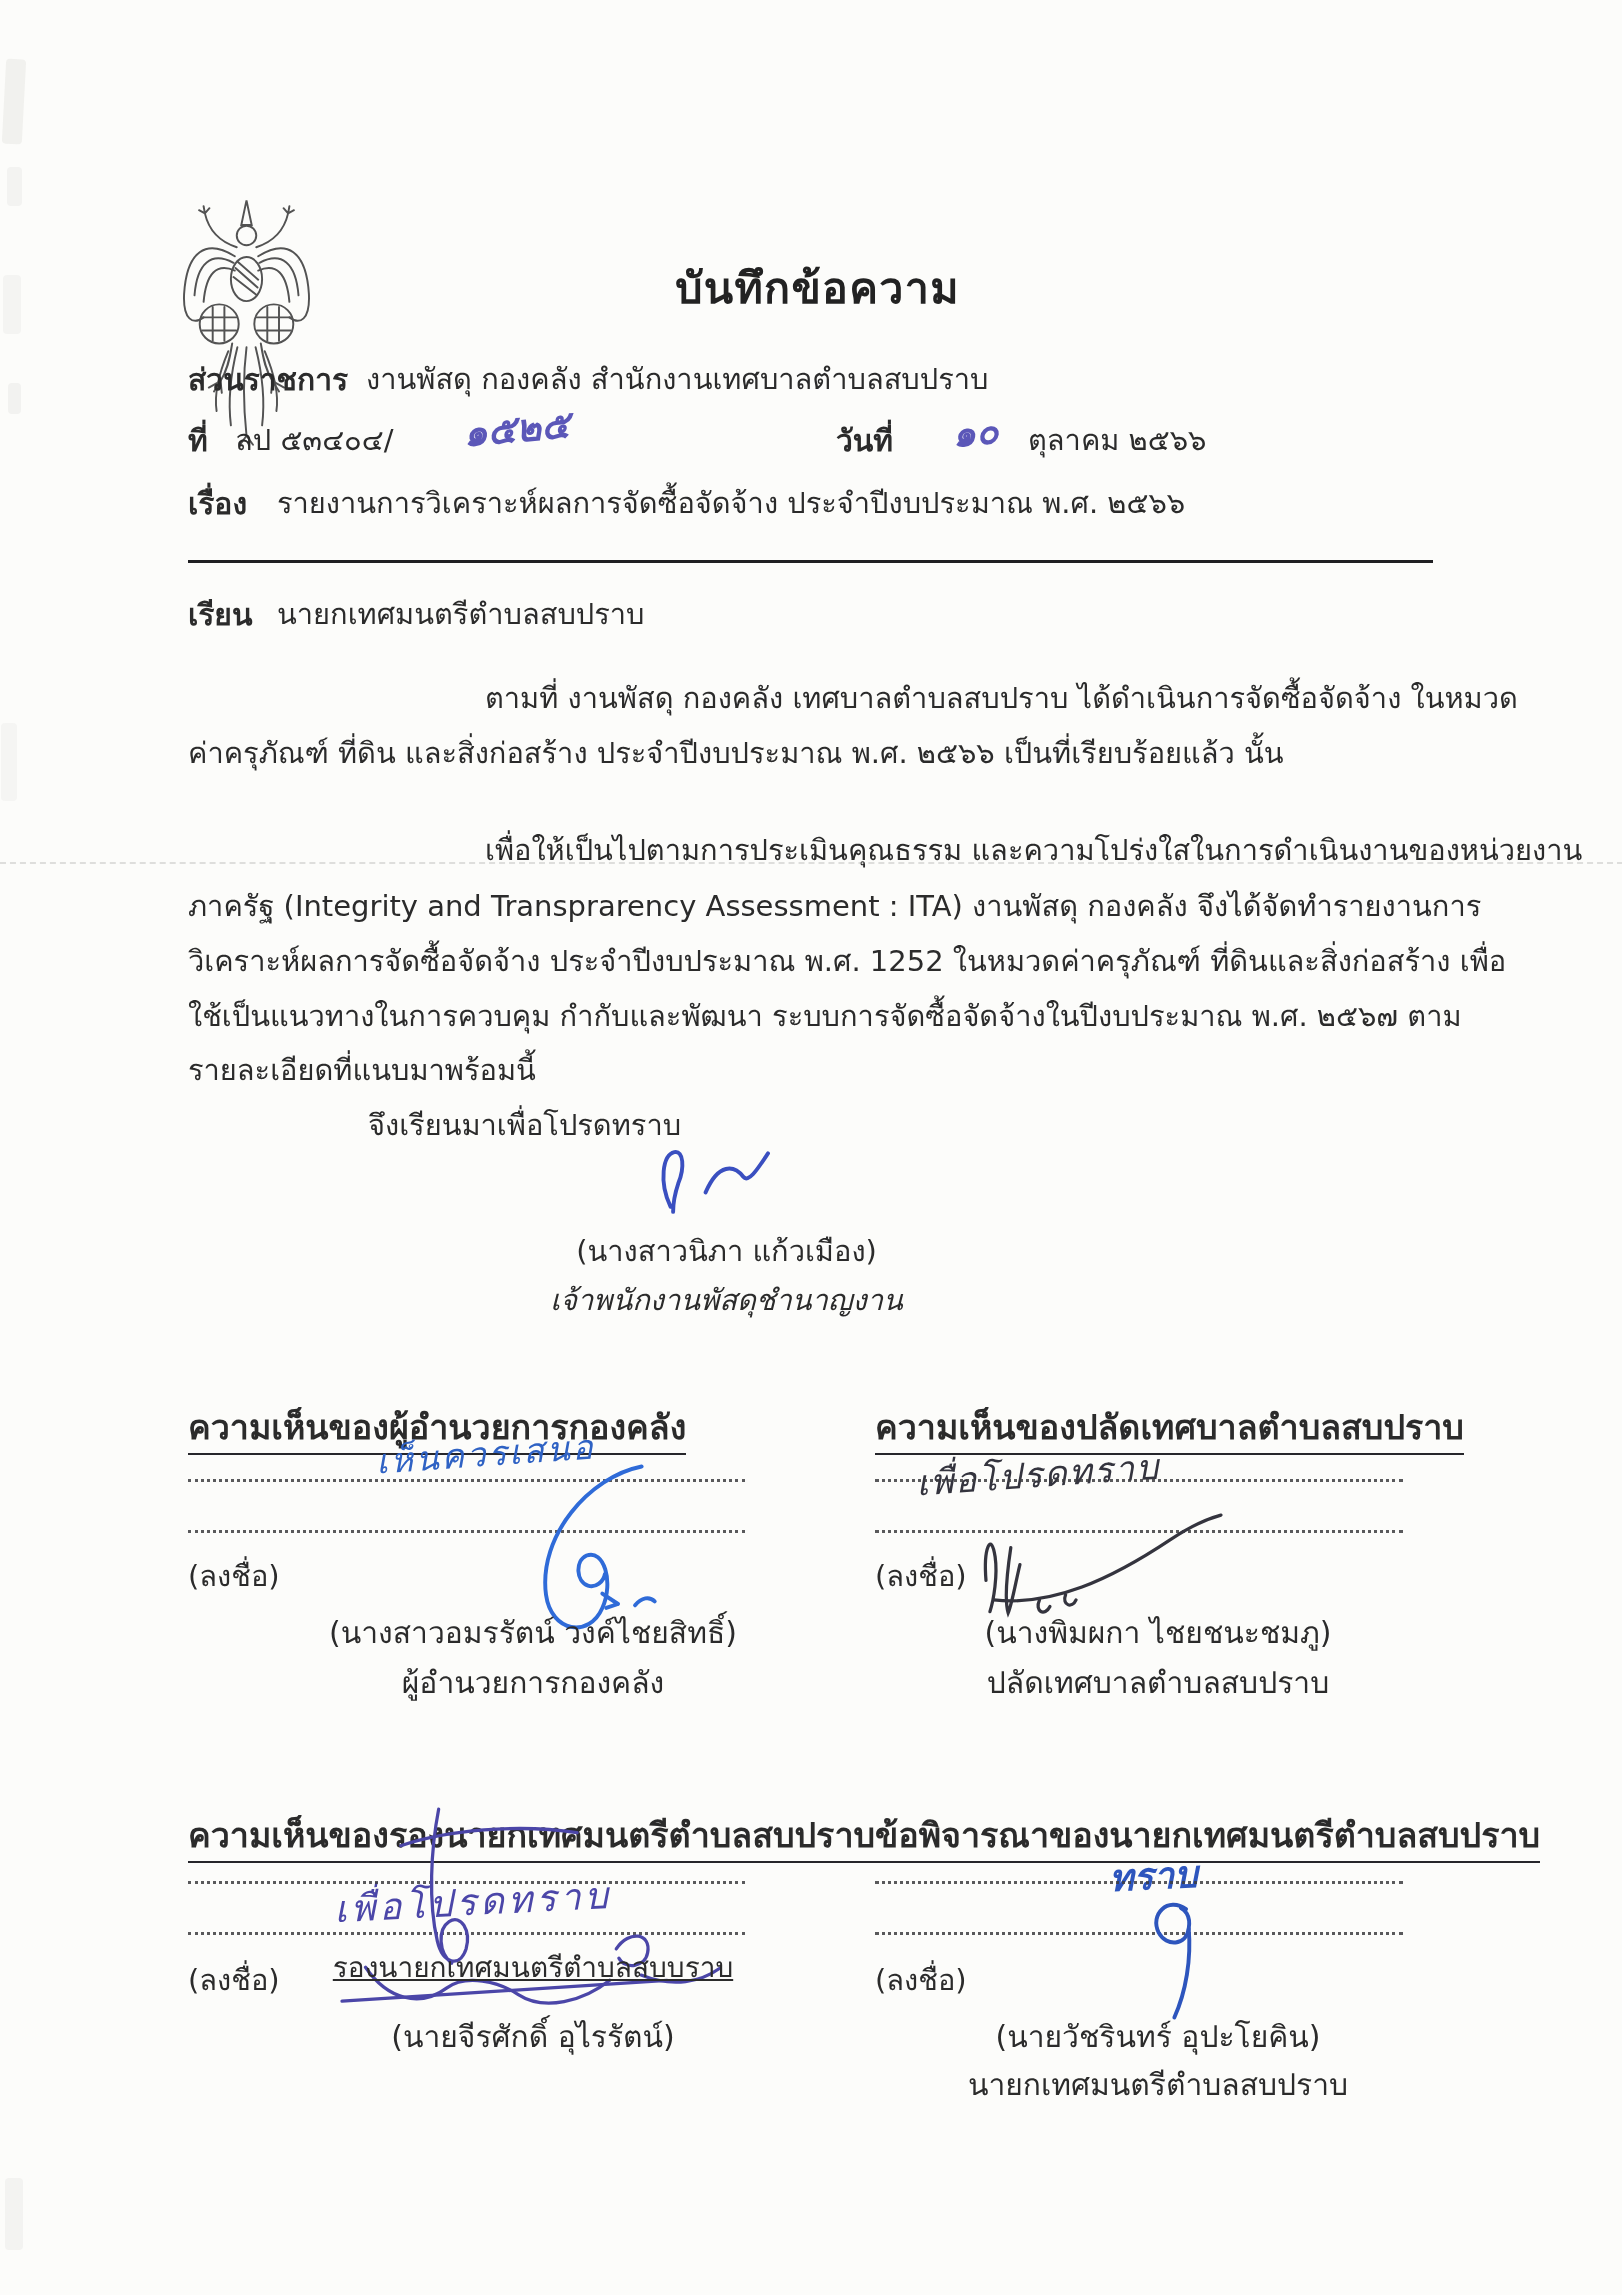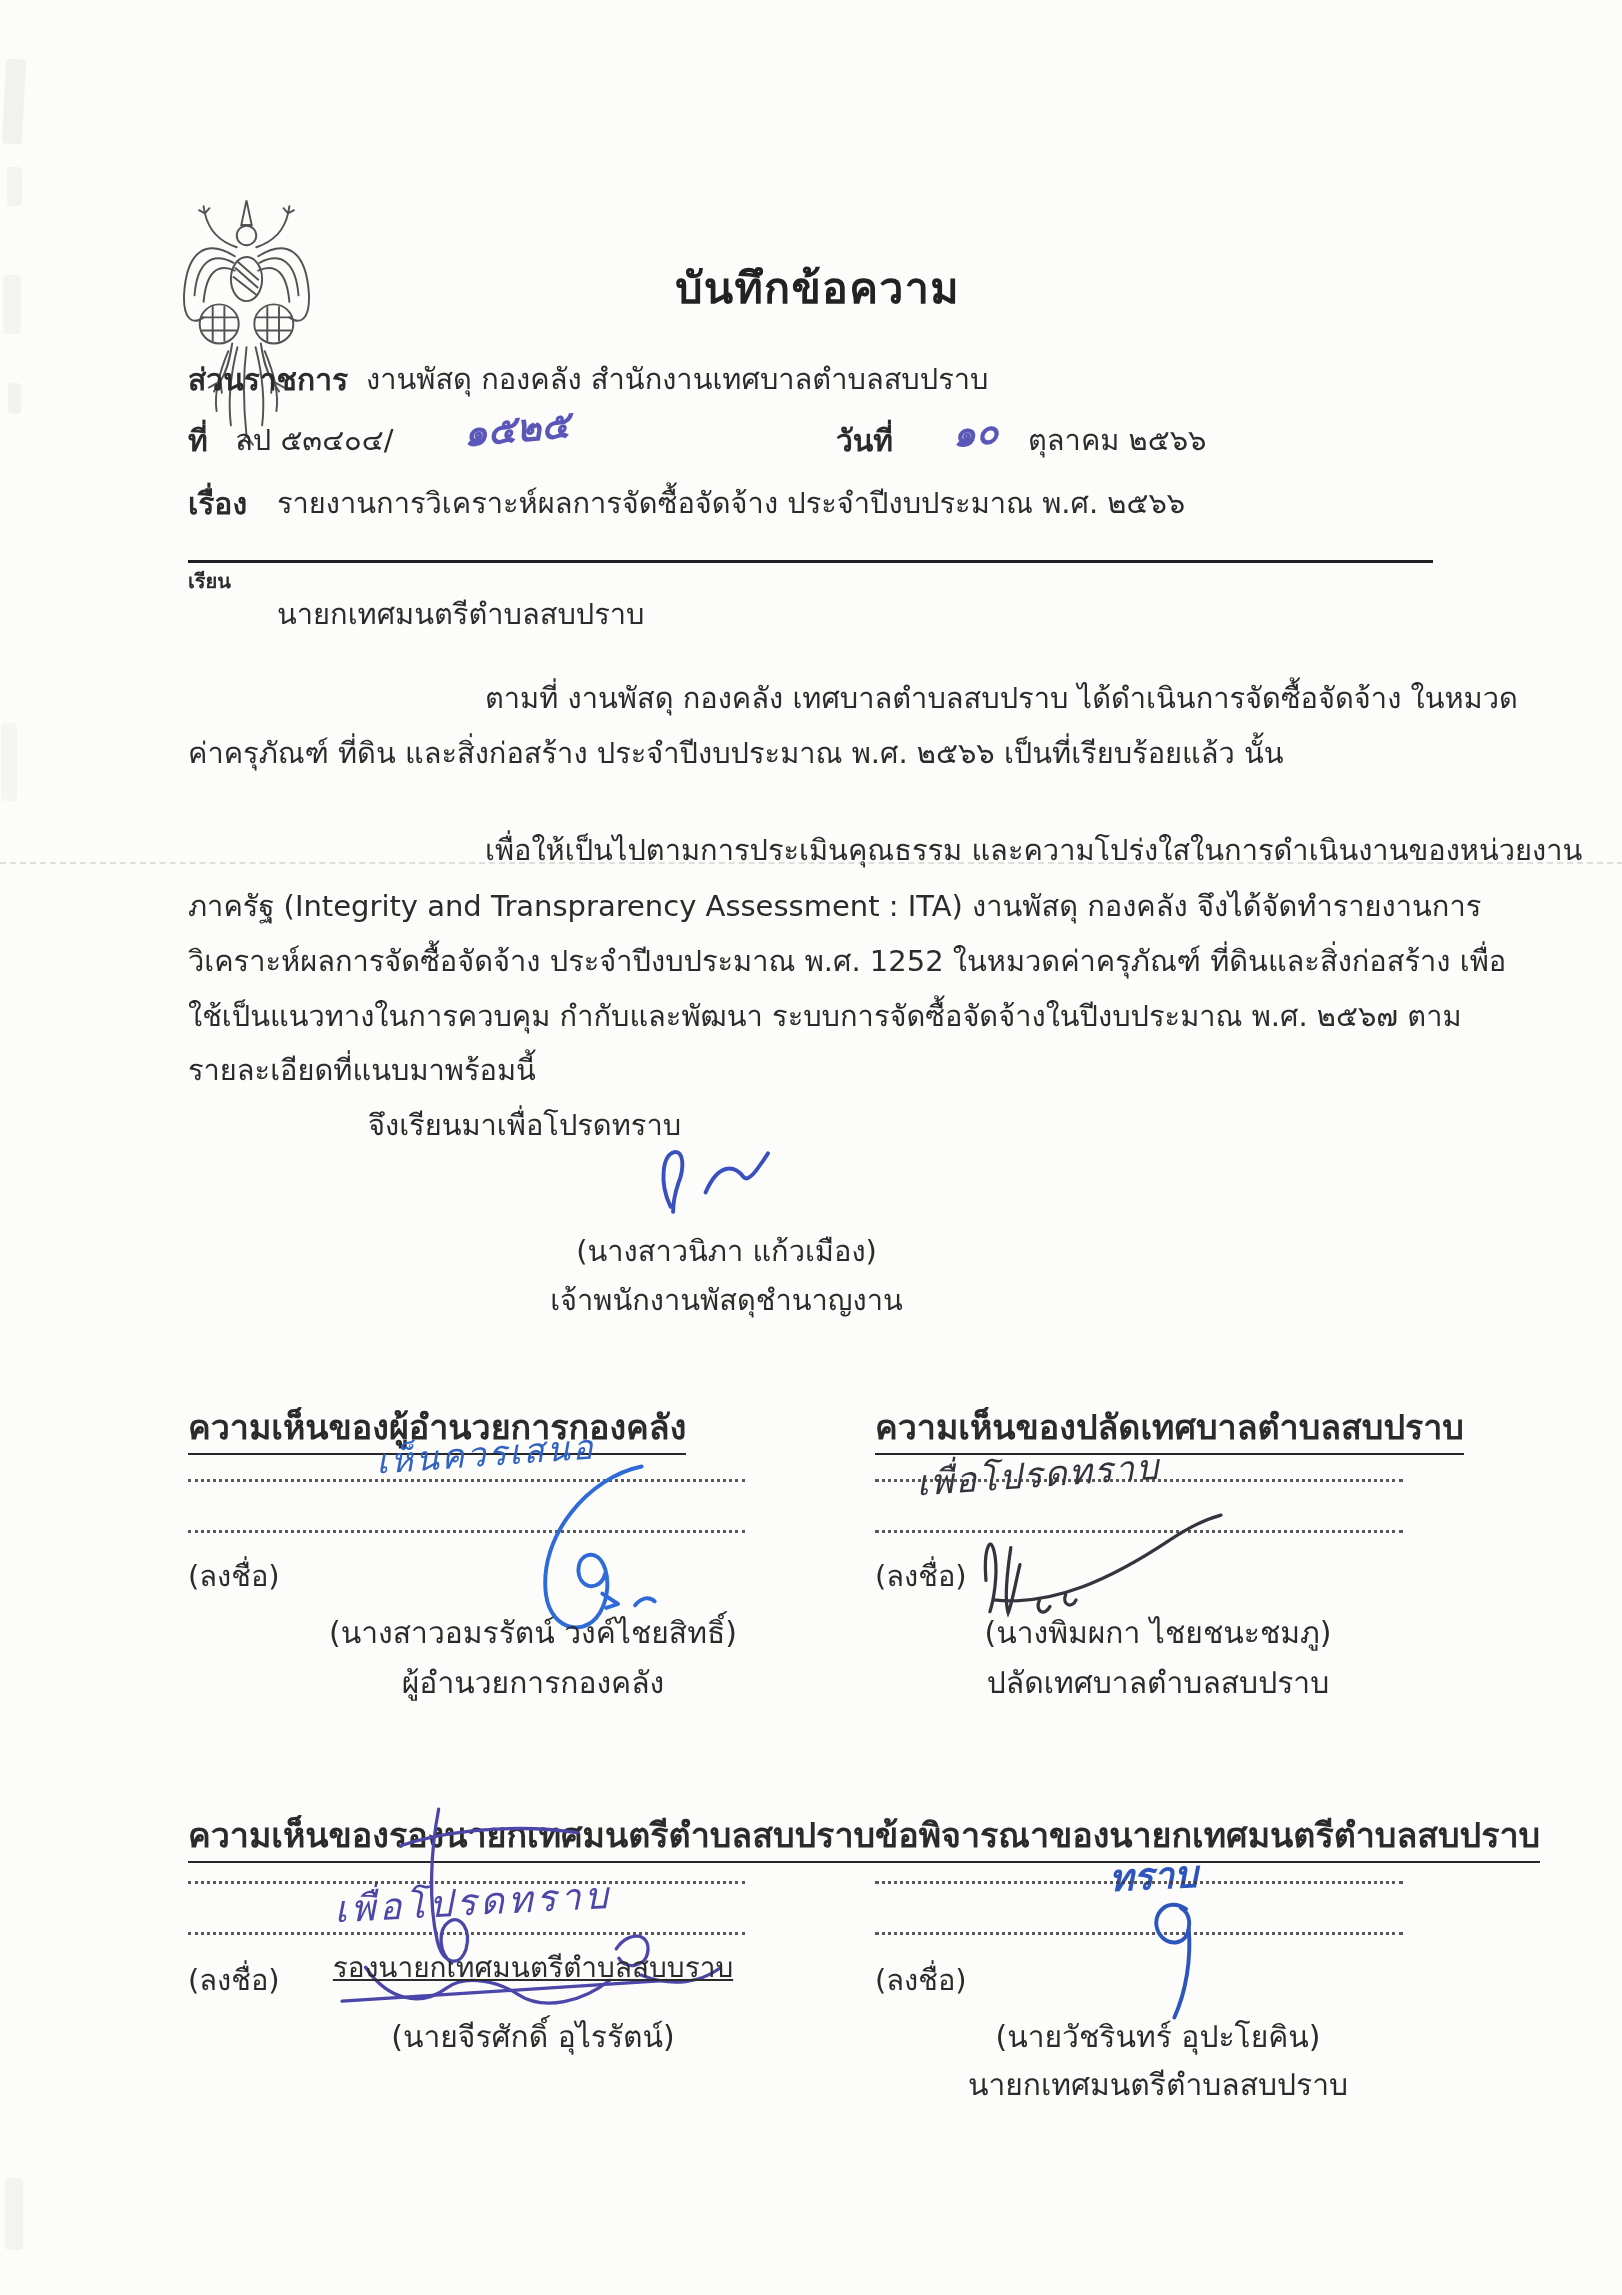--- a/index.html
+++ b/index.html
@@ -76,21 +76,21 @@
   <div class="hw" style="left:463px;top:398px;font-size:38px;color:#5b57b8;transform:rotate(-5deg);font-weight:bold;">๑๕๒๕</div>
   <div class="t b" style="left:836px;top:421px;font-size:30px;">วันที่</div>
   <div class="hw" style="left:952px;top:402px;font-size:37px;color:#5b57b8;transform:rotate(-6deg);font-weight:bold;">๑๐</div>
   <div class="t" style="left:1028px;top:422px;">ตุลาคม  ๒๕๖๖</div>
 
   <div class="t b" style="left:188px;top:484px;font-size:30px;">เรื่อง</div>
   <div class="t" style="left:277px;top:485px;">รายงานการวิเคราะห์ผลการจัดซื้อจัดจ้าง ประจำปีงบประมาณ พ.ศ. ๒๕๖๖</div>
 
   <div class="rule" style="left:188px;top:560px;width:1245px;"></div>
 
-  <div class="t b" style="left:188px;top:568px;font-size:20px;">เรียน</div>
+  <div class="t b" style="left:188px;top:595px;font-size:30px;">เรียน</div>
   <div class="t" style="left:277px;top:596px;">นายกเทศมนตรีตำบลสบปราบ</div>
 
   <div class="t" style="left:485px;top:680px;">ตามที่  งานพัสดุ กองคลัง เทศบาลตำบลสบปราบ ได้ดำเนินการจัดซื้อจัดจ้าง ในหมวด</div>
   <div class="t" style="left:188px;top:735px;">ค่าครุภัณฑ์ ที่ดิน และสิ่งก่อสร้าง ประจำปีงบประมาณ พ.ศ. ๒๕๖๖  เป็นที่เรียบร้อยแล้ว นั้น</div>
 
   <div class="t" style="left:485px;top:832px;">เพื่อให้เป็นไปตามการประเมินคุณธรรม และความโปร่งใสในการดำเนินงานของหน่วยงาน</div>
   <div class="scanband" style="top:862px;"></div>
   <div class="t" style="left:188px;top:888px;">ภาครัฐ (Integrity and Transprarency Assessment : ITA)  งานพัสดุ กองคลัง จึงได้จัดทำรายงานการ</div>
   <div class="t" style="left:188px;top:943px;">วิเคราะห์ผลการจัดซื้อจัดจ้าง ประจำปีงบประมาณ พ.ศ. 1252 ในหมวดค่าครุภัณฑ์ ที่ดินและสิ่งก่อสร้าง เพื่อ</div>
   <div class="t" style="left:188px;top:998px;">ใช้เป็นแนวทางในการควบคุม กำกับและพัฒนา ระบบการจัดซื้อจัดจ้างในปีงบประมาณ พ.ศ. ๒๕๖๗ ตาม</div>
@@ -98,21 +98,21 @@
 
   <div class="t" style="left:368px;top:1107px;">จึงเรียนมาเพื่อโปรดทราบ</div>
 
   <div class="sig" style="left:644px;top:1143px;">
     <svg width="157" height="78" viewBox="0 0 240 120" fill="none" stroke="#3a4fc0" stroke-width="6" stroke-linecap="round">
       <path d="M40,98 C22,60 28,18 46,14 C60,11 62,38 52,62 C48,74 44,88 44,106"></path>
       <path d="M94,76 C114,30 138,34 152,52 C160,62 174,40 190,16"></path>
     </svg>
   </div>
   <div class="blockctr" style="left:517px;top:1228px;width:419px;font-size:29px;">(นางสาวนิภา  แก้วเมือง)</div>
-  <div class="blockctr" style="left:517px;top:1277px;width:419px;font-size:29px;">เจ้าพนักงานพัสดุชำนาญงาน</div>
+  <div class="blockctr" style="left:517px;top:1277px;width:419px;font-size:29px;font-style:italic;">เจ้าพนักงานพัสดุชำนาญงาน</div>
 
   <div class="t" style="left:188px;top:1405px;">
     <span class="headu">ความเห็นของผู้อำนวยการกองคลัง</span>
   </div>
   <div class="hw" style="left:376px;top:1427px;font-size:34px;color:#2f62c4;transform:rotate(-4deg);letter-spacing:2.6px;">เห็นควรเสนอ</div>
   <div class="dotline" style="left:188px;top:1479px;width:557px;"></div>
   <div class="dotline" style="left:188px;top:1530px;width:557px;"></div>
   <div class="sig" style="left:504px;top:1456px;">
     <svg width="177" height="203" viewBox="0 0 270 310" fill="none" stroke="#2f6bd8" stroke-width="6" stroke-linecap="round">
       <path d="M210,16 C130,32 52,122 64,212 C72,270 130,278 150,232 C168,192 152,142 126,152 C108,160 110,192 128,198 C140,202 152,192 154,180"></path>

